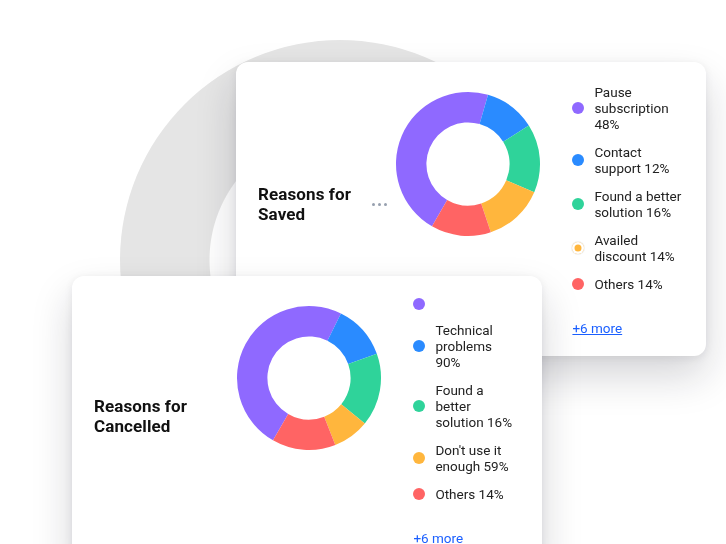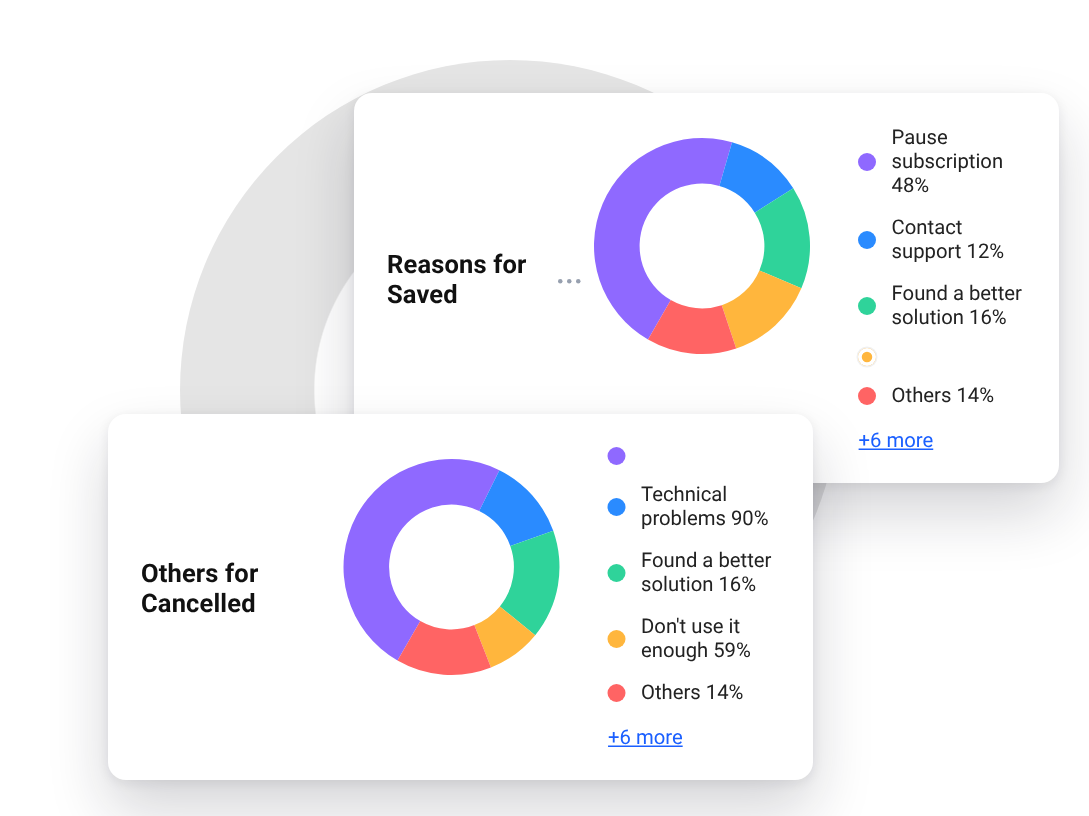--- a/index.html
+++ b/index.html
@@ -9,21 +9,21 @@
 .card .head{display:flex;align-items:center;justify-content:space-between;margin-bottom:12px}
 .card .title{font-size:17px;font-weight:700;color:#111;letter-spacing:.1px}
 .more{width:20px;height:20px;display:flex;align-items:center;justify-content:center;color:#97a0af;cursor:pointer}
 .more span{width:3px;height:3px;background:#97a0af;border-radius:50%;margin:0 1.5px;display:inline-block}
 .body{display:flex;align-items:flex-start;gap:24px}
 .donut{width:160px;height:160px;flex:0 0 auto}
 .legend{display:flex;flex-direction:column;gap:12px;font-size:13.5px;color:#222}
 .legend .row{display:flex;align-items:center;gap:10px}
 .dot{width:12px;height:12px;border-radius:50%;flex:0 0 auto}
 .legend .row.ring .dot{box-shadow:inset 0 0 0 2.5px #fff,0 0 0 1px rgba(0,0,0,.06)}
-.morelink{color:#1a5fff;text-decoration:underline;font-size:13.5px;margin-top:2px;cursor:pointer}
+.morelink{color:#1a5fff;text-decoration:underline;font-size:13.5px;margin-top:16px;cursor:pointer}
 </style>
 </head>
 <body>
 
 <div class="stage">
   <div class="bgring"></div>
 
   <div class="card" style="left:236px;top:62px;width:426px">
     <div class="head">
       <div class="title">Reasons for Saved</div>
@@ -49,33 +49,34 @@
           <div class="row">
             <span class="dot" style="background: rgb(42, 139, 255);"></span>
             <span>Contact support 12%</span>
           </div>
           <div class="row">
             <span class="dot" style="background: rgb(47, 211, 154);"></span>
             <span>Found a better solution 16%</span>
           </div>
           <div class="row ring">
             <span class="dot" style="background: rgb(255, 182, 61);"></span>
+            <span>Availed discount 14%</span>
           </div>
           <div class="row">
             <span class="dot" style="background: rgb(255, 100, 100);"></span>
             <span>Others 14%</span>
           </div>
           <a class="morelink">+6 more</a>
         </div>
     </div>
   </div>
 
   <div class="card" style="left:72px;top:276px;width:426px">
     <div class="head">
-      <div class="title">Others for Cancelled</div>
+      <div class="title">Reasons for Cancelled</div>
     </div>
     <div class="body">
       <svg class="donut" viewBox="0 0 100 100">
           <path d="M 27.49999999999998 88.97114317029973 A 45 45 0 0 1 69.9568816210616 9.667347273419594 L 61.53064271439114 26.696689535753542 A 26 26 0 0 0 36.999999999999986 72.5166604983954 Z" fill="#8f69ff"></path>
           <path d="M 69.9568816210616 9.667347273419594 A 45 45 0 0 1 92.394735663899 34.91071943437559 L 74.49473616136386 41.281749006528116 A 26 26 0 0 0 61.53064271439114 26.696689535753542 Z" fill="#2a8bff"></path>
           <path d="M 92.394735663899 34.91071943437559 A 45 45 0 0 1 84.88060497830534 78.43138048613574 L 70.15323843190976 66.42701983643398 A 26 26 0 0 0 74.49473616136386 41.281749006528116 Z" fill="#2fd39a"></path>
           <path d="M 84.88060497830534 78.43138048613574 A 45 45 0 0 1 66.44034609648779 91.88931868898919 L 59.49886663352628 74.20271746474931 A 26 26 0 0 0 70.15323843190976 66.42701983643398 Z" fill="#ffb63d"></path>
           <path d="M 66.44034609648779 91.88931868898919 A 45 45 0 0 1 27.50000000000003 88.97114317029975 L 37.000000000000014 72.51666049839541 A 26 26 0 0 0 59.49886663352628 74.20271746474931 Z" fill="#ff6464"></path>
         </svg>
       <div class="legend">

